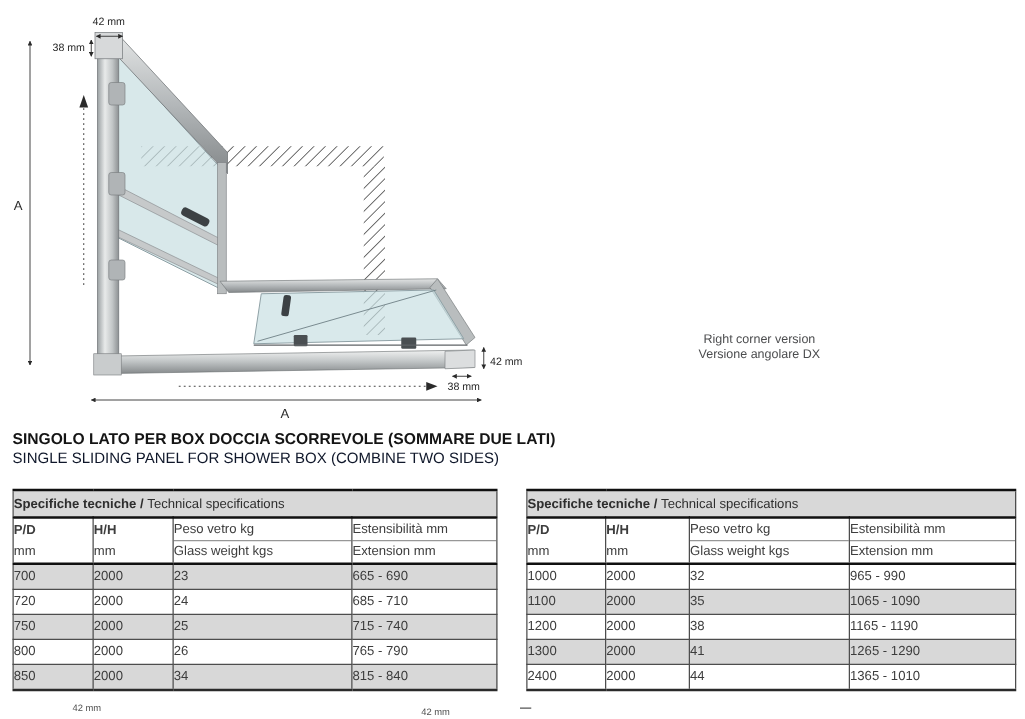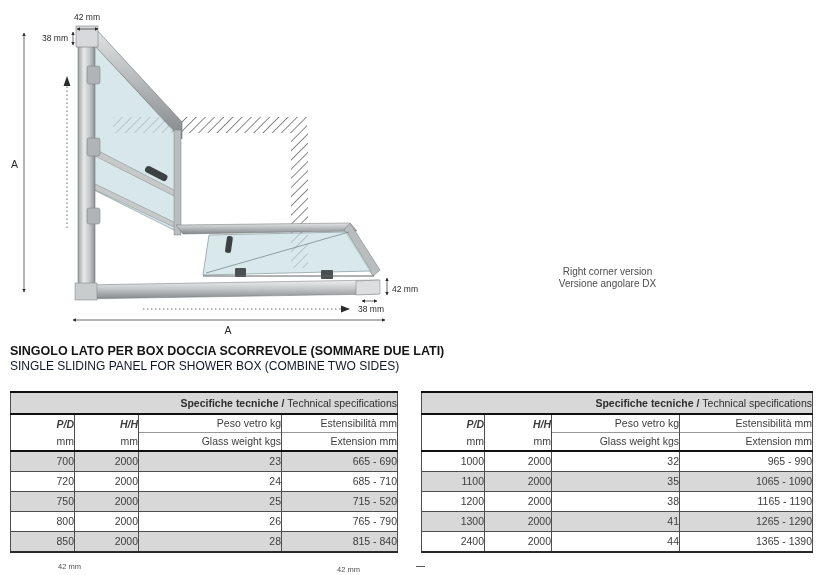--- a/index.html
+++ b/index.html
@@ -22,35 +22,35 @@
   .heading { position:absolute; left:10px; top:344px; width:800px; }
   .heading .it { font-size:12.5px; font-weight:bold; color:#141414; line-height:14px; }
   .heading .en { font-size:12px; font-weight:normal; color:#0f172a; line-height:14px; margin-top:1px; }
 
   
   table.spec {
     position:absolute; top:391px; border-collapse:collapse; table-layout:fixed;
     font-size:10.5px; color:#3d3d3d;
     border-left:1px solid #4d4d4d; border-right:1px solid #4d4d4d;
   }
-  table.spec th, table.spec td { padding:0; text-align:right; vertical-align:middle;margin-top:25px; }
+  table.spec th, table.spec td { padding:0; text-align:left; vertical-align:middle;margin-top:25px; }
   table.spec .title-row th {
     background:#d8d8d8; height:20px;
     border-top:2px solid #101010; border-bottom:2px solid #101010;
     font-weight:normal; font-size:10.5px; color:#2e2e2e;
   }
   table.spec .title-row .b { font-weight:bold; }
   table.spec .title-row .r { margin-left:3px; font-weight:normal; }
   table.spec .cols-row th {
     background:#ffffff; border-bottom:2px solid #101010;
     border-left:1px solid #4d4d4d; border-right:1px solid #4d4d4d;
     font-weight:normal;
   }
   .hdr-top  { height:17px; line-height:17px; }
-  .hdr-top.bold { font-weight:bold;font-style:italic; }
+  .hdr-top.bold { font-weight:bold; }
   .hdr-top.sep  { border-bottom:1px solid #979797; }
   .hdr-bot  { height:17px; line-height:17px; }
   table.spec td {
     height:19px; line-height:19px;
     border:1px solid #4d4d4d;
   }
   table.spec tr.g td { background:#d8d8d8; }
   table.spec tr.w td { background:#ffffff; }
   table.spec tbody tr:last-child td { border-bottom:2px solid #2a2a2a; }
   #left-table  { left:10px;  width:387px; }
@@ -206,32 +206,32 @@
     <tr class="w">
       <td>720</td>
         <td>2000</td>
         <td>24</td>
         <td>685 - 710</td>
     </tr>
     <tr class="g">
       <td>750</td>
         <td>2000</td>
         <td>25</td>
-        <td>715 - 520</td>
+        <td>715 - 740</td>
     </tr>
     <tr class="w">
       <td>800</td>
         <td>2000</td>
         <td>26</td>
         <td>765 - 790</td>
     </tr>
     <tr class="g">
       <td>850</td>
         <td>2000</td>
-        <td>28</td>
+        <td>34</td>
         <td>815 - 840</td>
     </tr>
   </tbody>
 </table>
 
 <table class="spec" id="right-table">
   <colgroup>
       <col style="width:63px">
       <col style="width:67px">
       <col style="width:128px">
@@ -284,20 +284,20 @@
     <tr class="g">
       <td>1300</td>
         <td>2000</td>
         <td>41</td>
         <td>1265 - 1290</td>
     </tr>
     <tr class="w">
       <td>2400</td>
         <td>2000</td>
         <td>44</td>
-        <td>1365 - 1390</td>
+        <td>1365 - 1010</td>
     </tr>
   </tbody>
 </table>
 
 <span class="partial-dim" style="left:58px; top:562px;">42 mm</span>
 <span class="partial-dim" style="left:337px; top:565px;">42 mm</span>
 <span class="partial-dash" style="left:416px; top:566px;"></span>
 
 </body></html>

